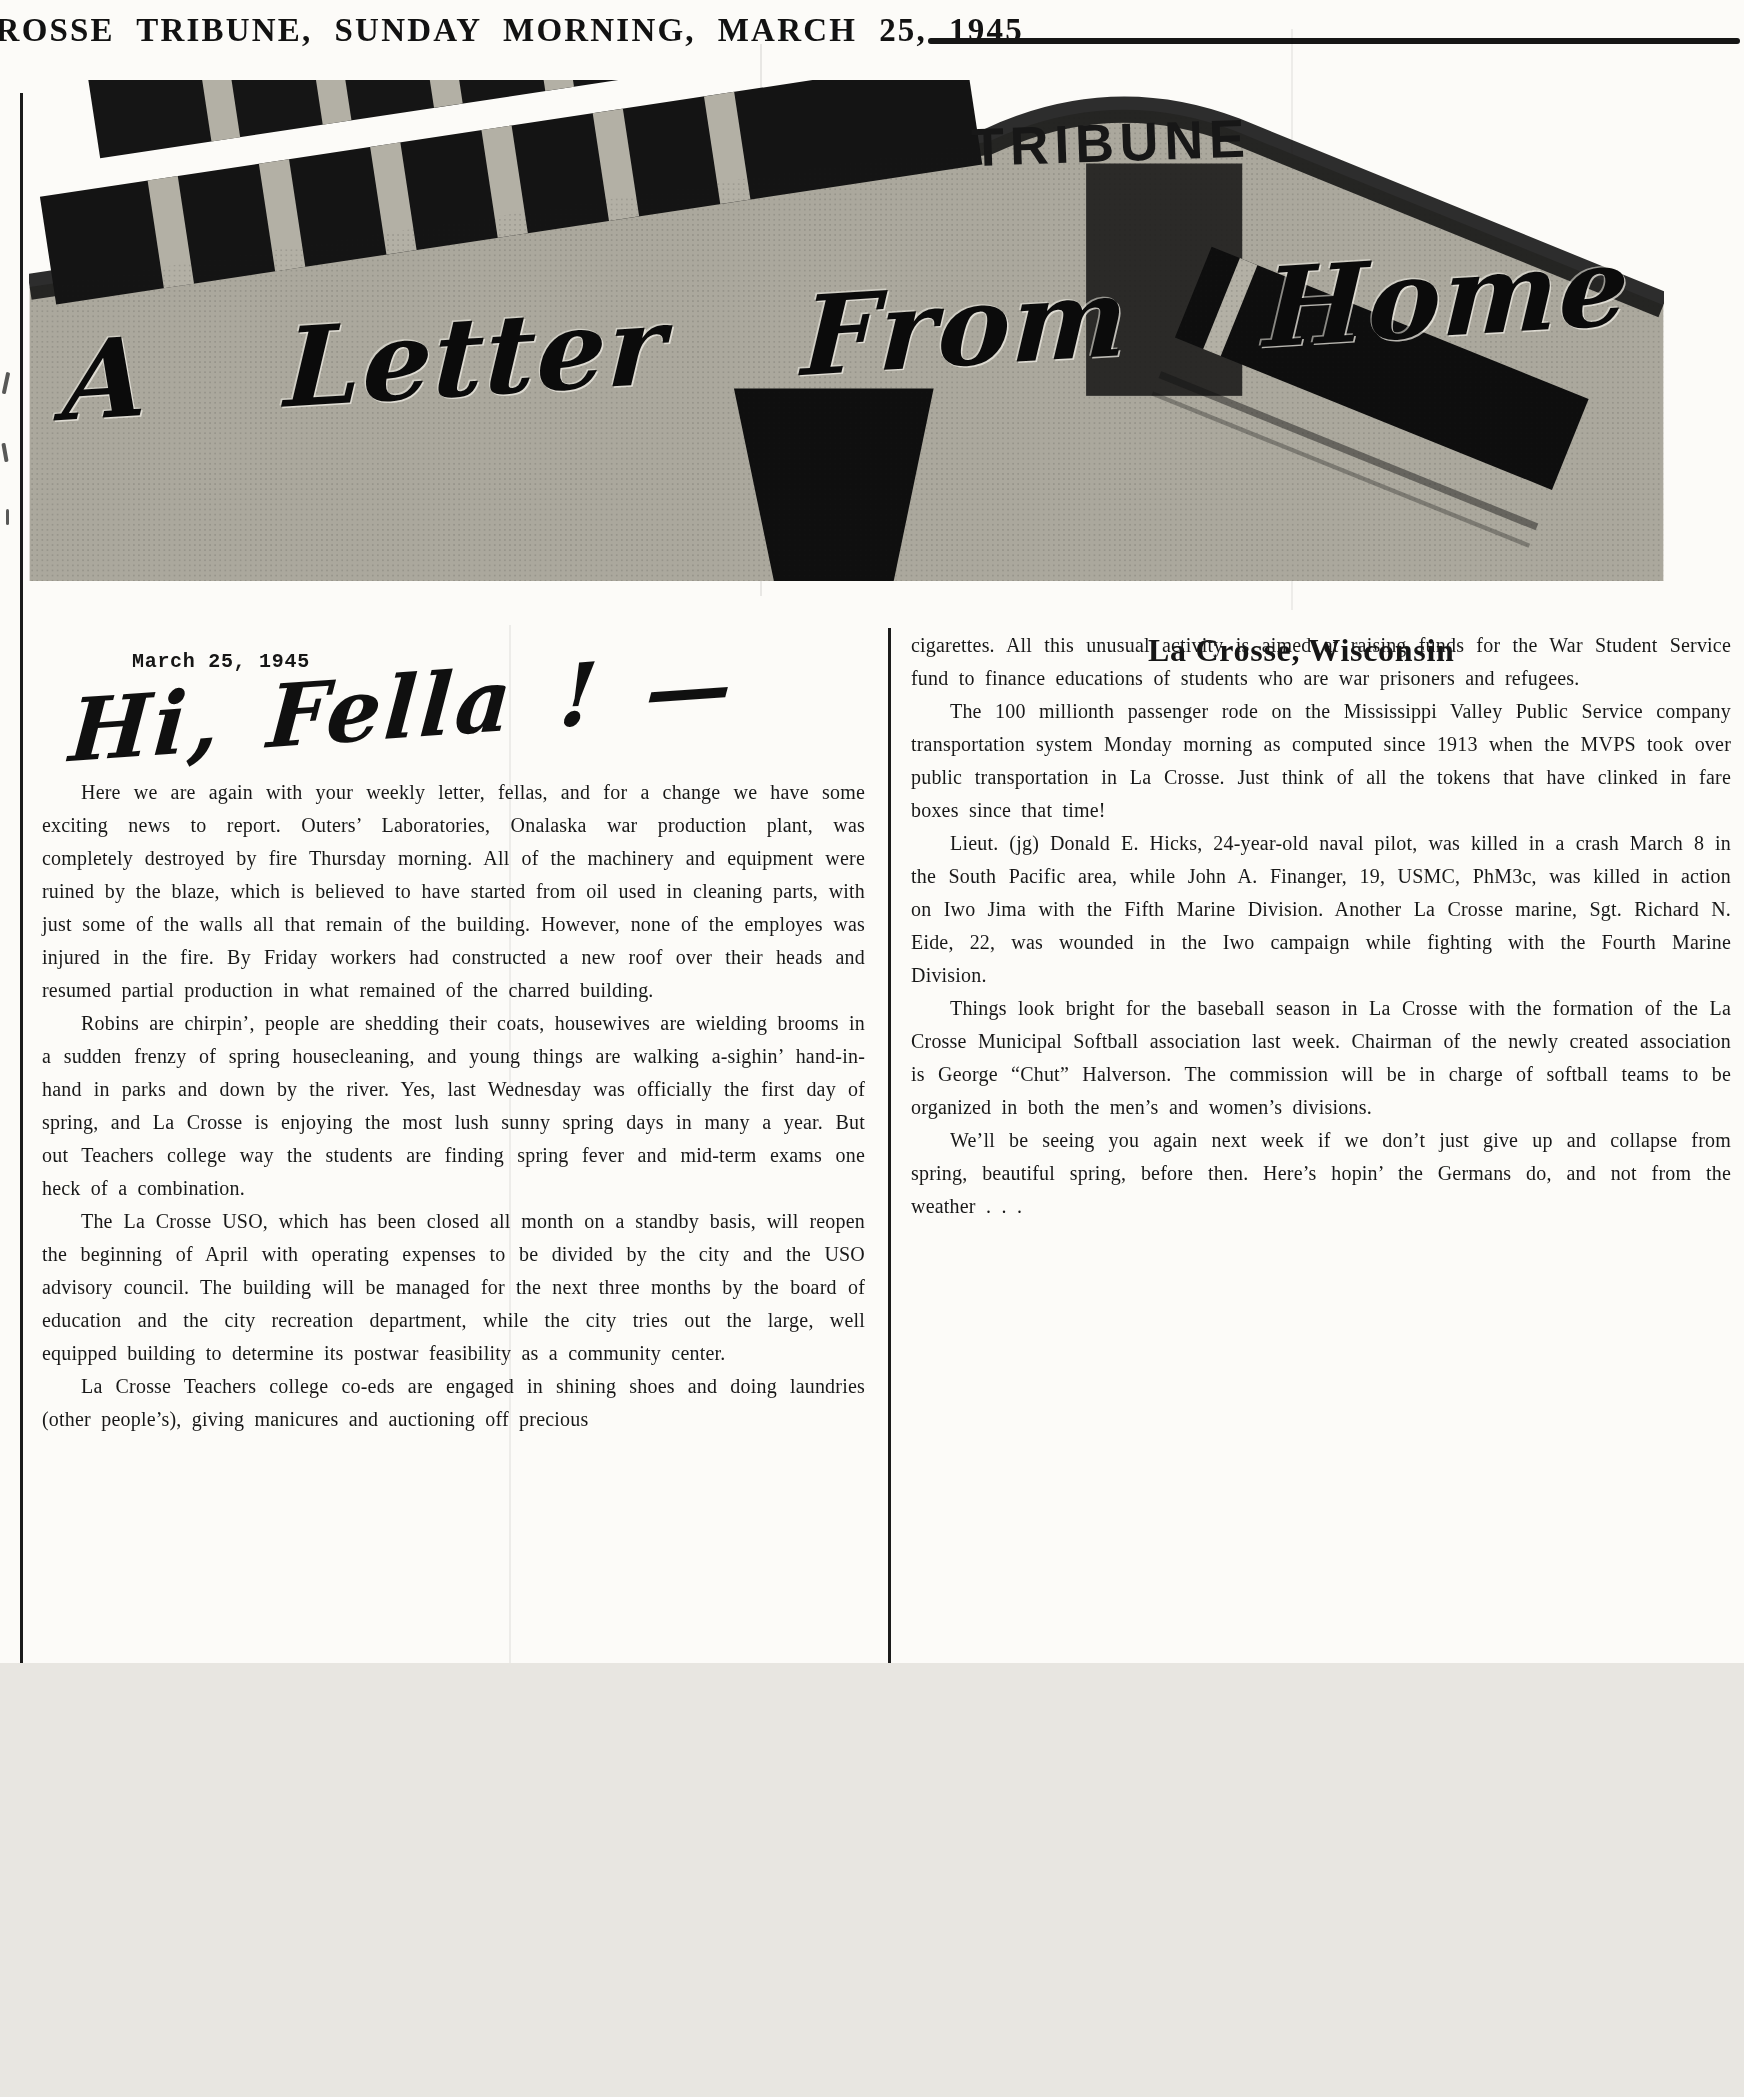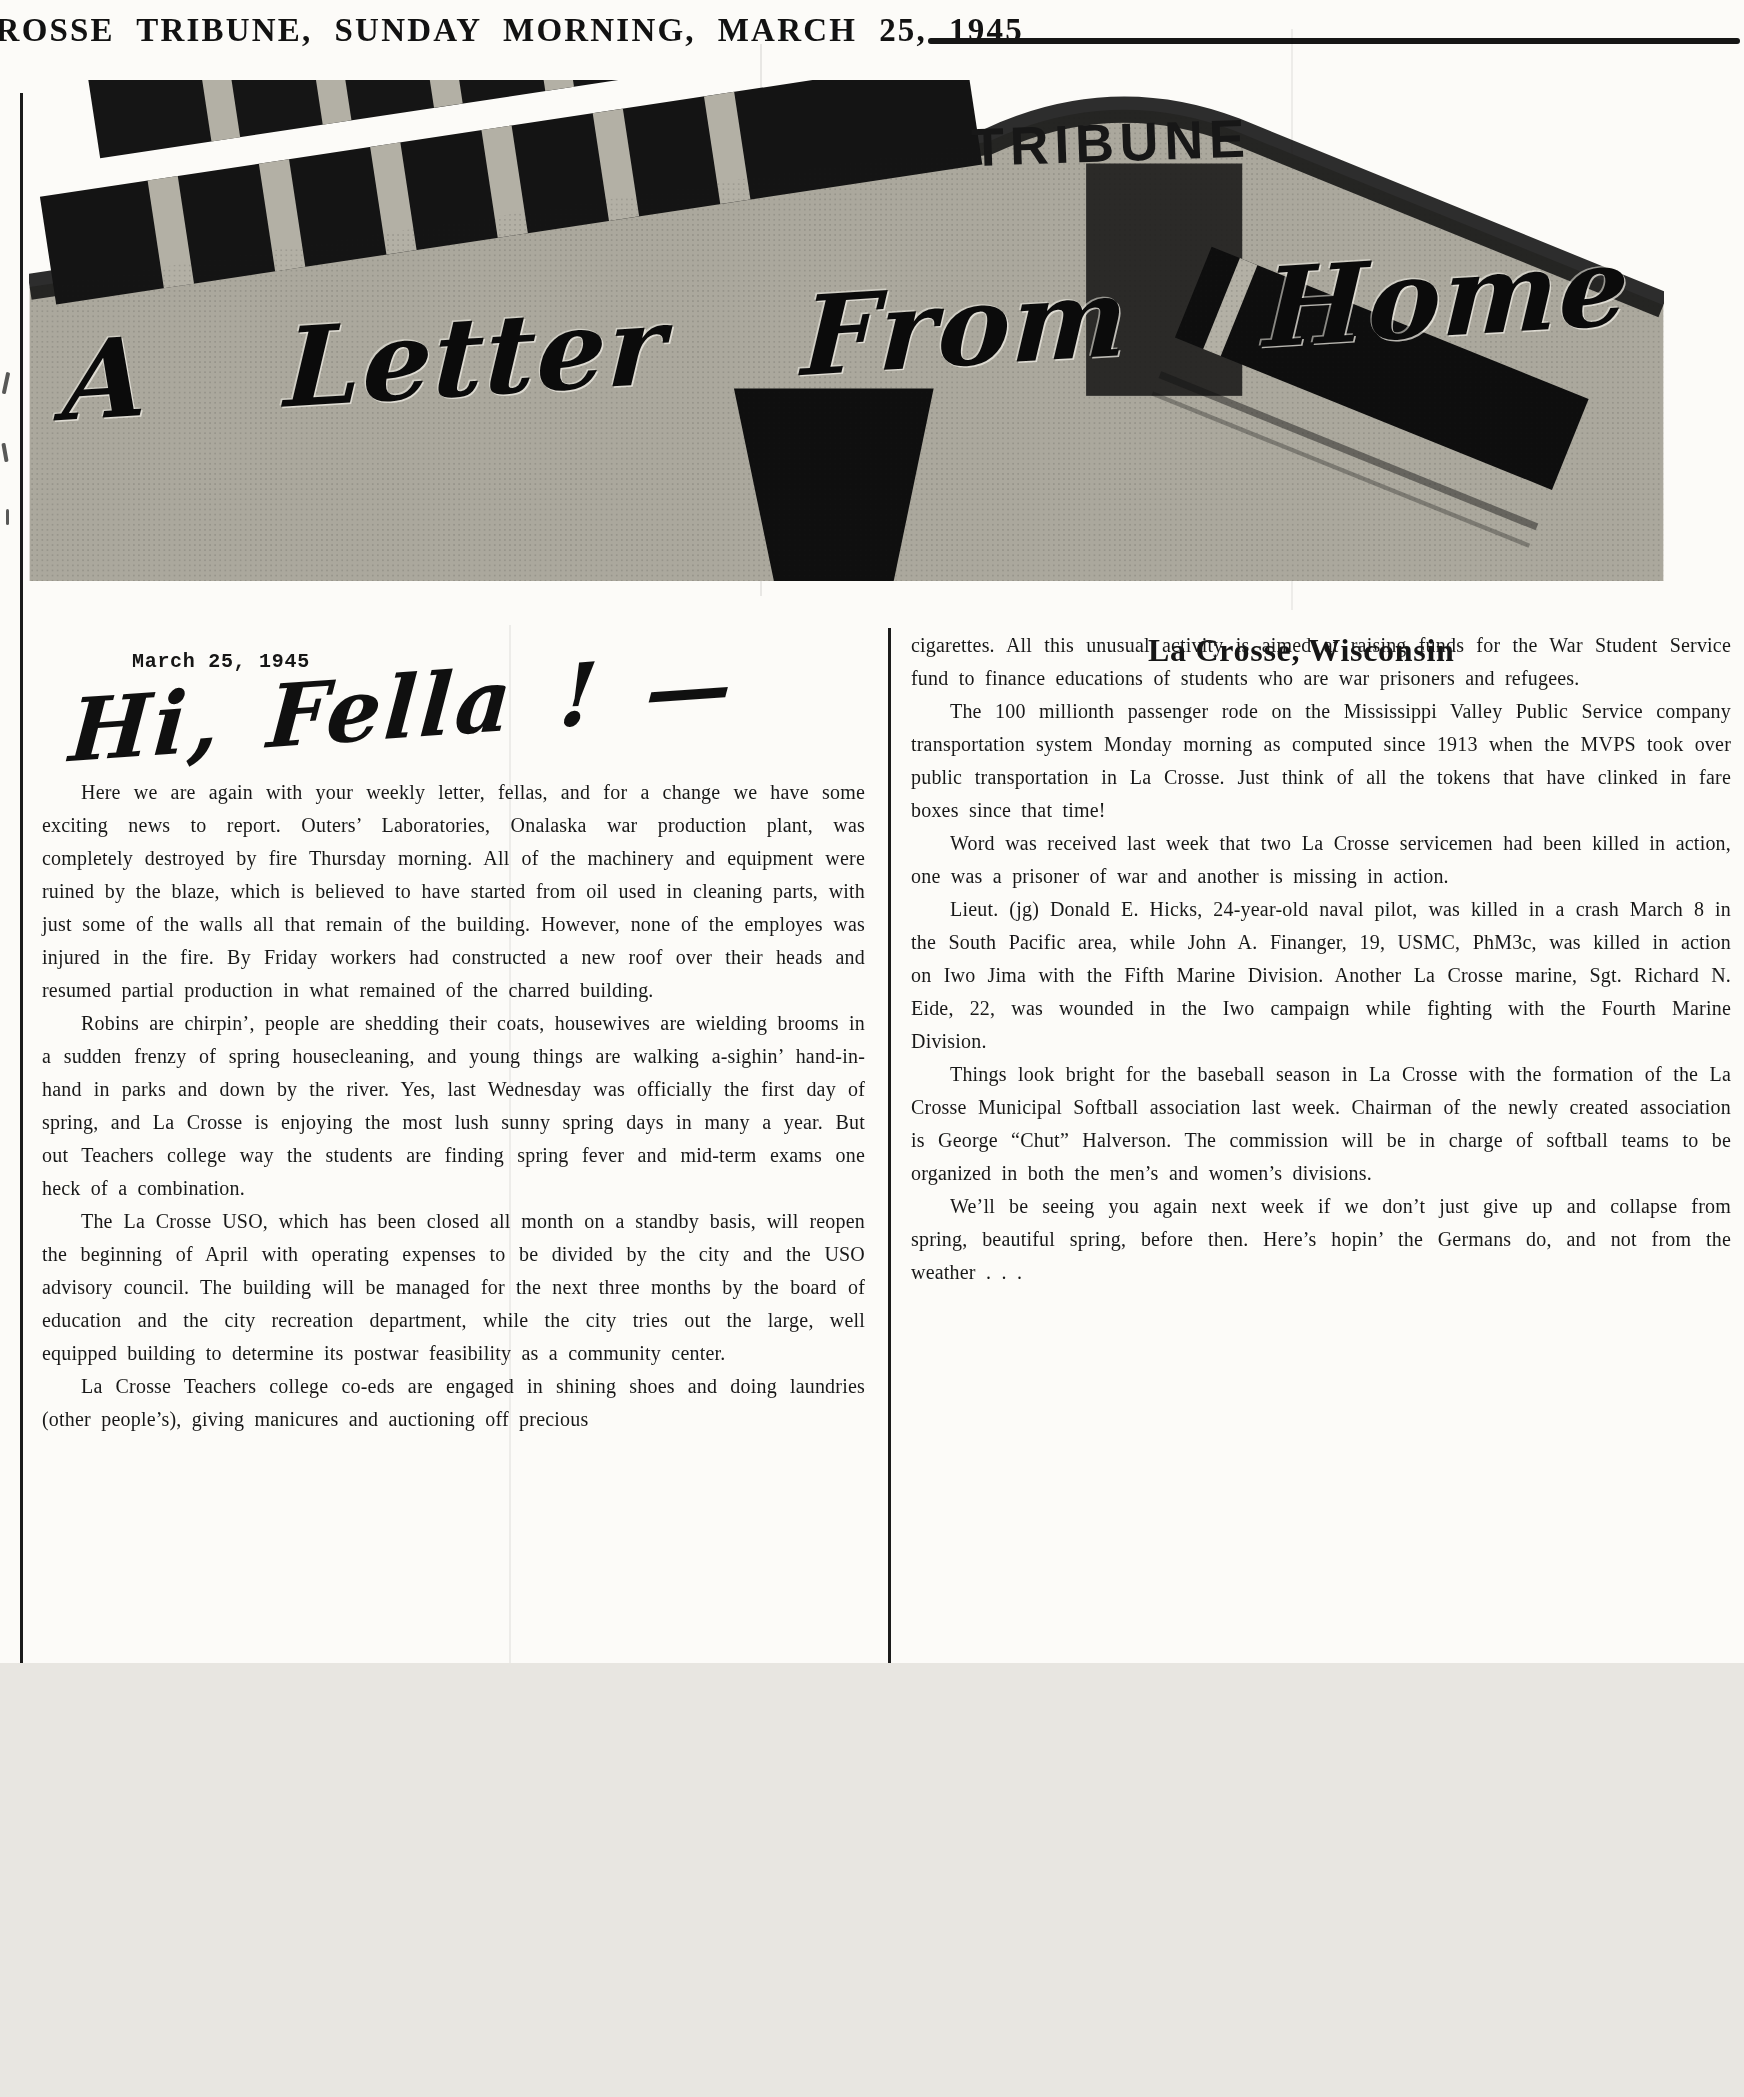--- a/index.html
+++ b/index.html
@@ -154,21 +154,20 @@
     <p>Robins are chirpin’, people are shedding their coats, housewives are wielding brooms in a sudden frenzy of spring housecleaning, and young things are walking a-sighin’ hand-in-hand in parks and down by the river. Yes, last Wednesday was officially the first day of spring, and La Crosse is enjoying the most lush sunny spring days in many a year. But out Teachers college way the students are finding spring fever and mid-term exams one heck of a combination.</p>
     <p>The La Crosse USO, which has been closed all month on a standby basis, will reopen the beginning of April with operating expenses to be divided by the city and the USO advisory council. The building will be managed for the next three months by the board of education and the city recreation department, while the city tries out the large, well equipped building to determine its postwar feasibility as a community center.</p>
     <p>La Crosse Teachers college co-eds are engaged in shining shoes and doing laundries (other people’s), giving manicures and auctioning off precious</p>
   </div>
 
   <div class="col-divider"></div>
 
   <div class="col col-right">
     <p class="no-indent">cigarettes. All this unusual activity is aimed at raising funds for the War Student Service fund to finance educations of students who are war prisoners and refugees.</p>
     <p>The 100 millionth passenger rode on the Mississippi Valley Public Service company transportation system Monday morning as computed since 1913 when the MVPS took over public transportation in La Crosse. Just think of all the tokens that have clinked in fare boxes since that time!</p>
-    <p>Word was received last week that two La Crosse servicemen had been killed in action, one was a prisoner of war and another is missing in action.</p>
     <p>Lieut. (jg) Donald E. Hicks, 24-year-old naval pilot, was killed in a crash March 8 in the South Pacific area, while John A. Finanger, 19, USMC, PhM3c, was killed in action on Iwo Jima with the Fifth Marine Division. Another La Crosse marine, Sgt. Richard N. Eide, 22, was wounded in the Iwo campaign while fighting with the Fourth Marine Division.</p>
     <p>Things look bright for the baseball season in La Crosse with the formation of the La Crosse Municipal Softball association last week. Chairman of the newly created association is George “Chut” Halverson. The commission will be in charge of softball teams to be organized in both the men’s and women’s divisions.</p>
     <p>We’ll be seeing you again next week if we don’t just give up and collapse from spring, beautiful spring, before then. Here’s hopin’ the Germans do, and not from the weather . . .</p>
   </div>
 
   <div class="signature">Lynne</div>
 
   <div class="bottom-rule"></div>
 
 </div>

